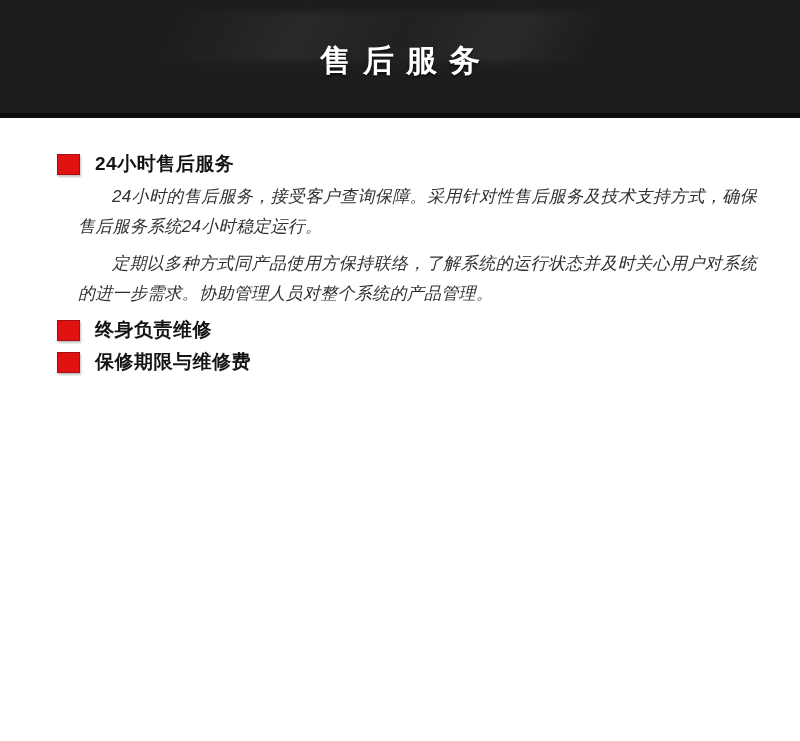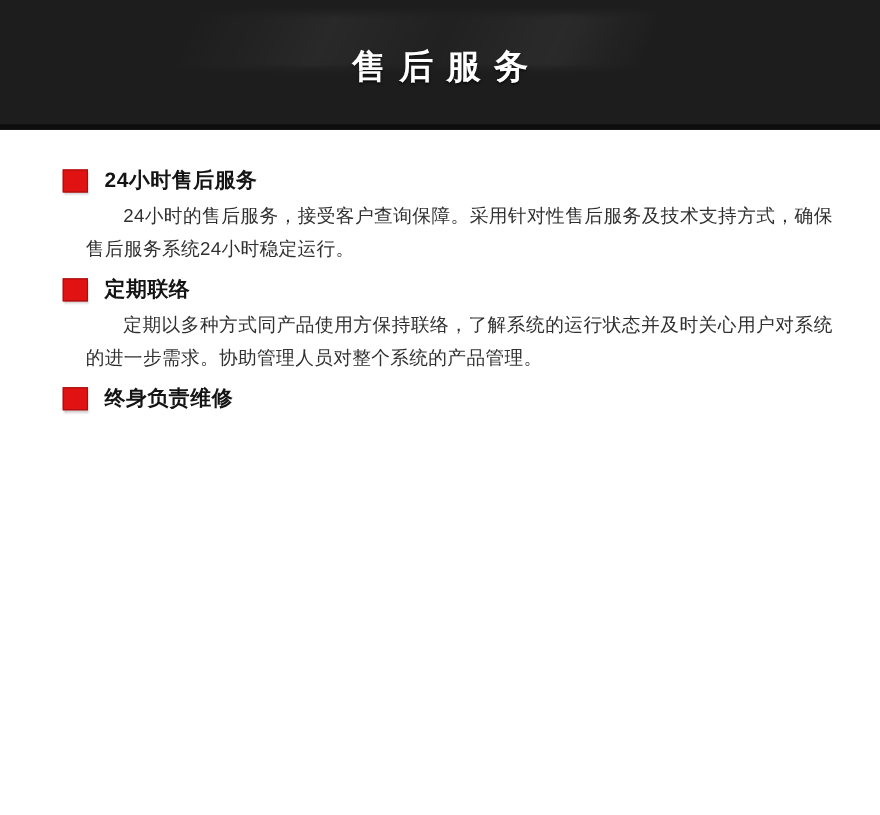--- a/index.html
+++ b/index.html
@@ -79,20 +79,21 @@
   }
   .section p {
     margin: 0 0 7px 21px;
     width: 679px;
     font-size: 17px;
     line-height: 30px;
     color: #303030;
     text-align: justify;
     text-indent: 2em;
     letter-spacing: 0.3px;
+    font-style: italic;
   }
 </style>
 </head>
 <body>
 
 <div class="page">
 
   <div class="banner">
     <div class="banner-watermark"></div>
     <h1 class="banner-title">售后服务</h1>
@@ -102,31 +103,31 @@
 
     <div class="section">
       <div class="section-head">
         <span class="bullet"></span>
         <h2 class="section-title">24小时售后服务</h2>
       </div>
       <p>24小时的售后服务，接受客户查询保障。采用针对性售后服务及技术支持方式，确保售后服务系统24小时稳定运行。</p>
     </div>
 
     <div class="section">
-      <div class="section-head">
-        <span class="bullet"></span>
-        <h2 class="section-title">定期联络</h2>
-      </div>
       <p>定期以多种方式同产品使用方保持联络，了解系统的运行状态并及时关心用户对系统的进一步需求。协助管理人员对整个系统的产品管理。</p>
     </div>
 
     <div class="section">
       <div class="section-head">
         <span class="bullet"></span>
         <h2 class="section-title">终身负责维修</h2>
       </div>
     </div>
 
     <div class="section">
+      <div class="section-head">
+        <span class="bullet"></span>
+        <h2 class="section-title">保修期限与维修费</h2>
+      </div>
     </div>
 
   </div>
 </div>
 
 </body></html>

